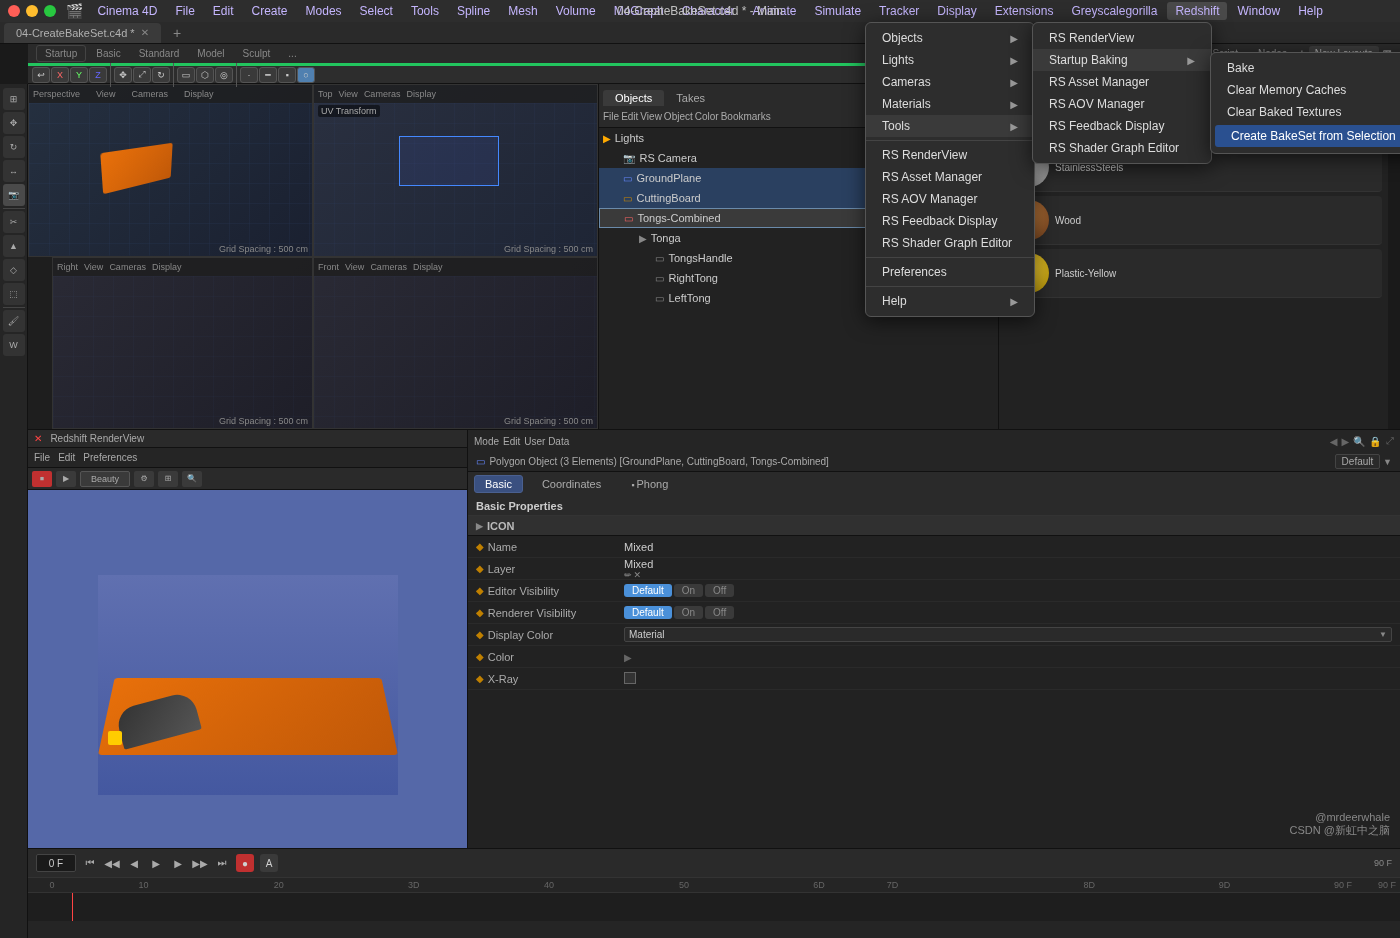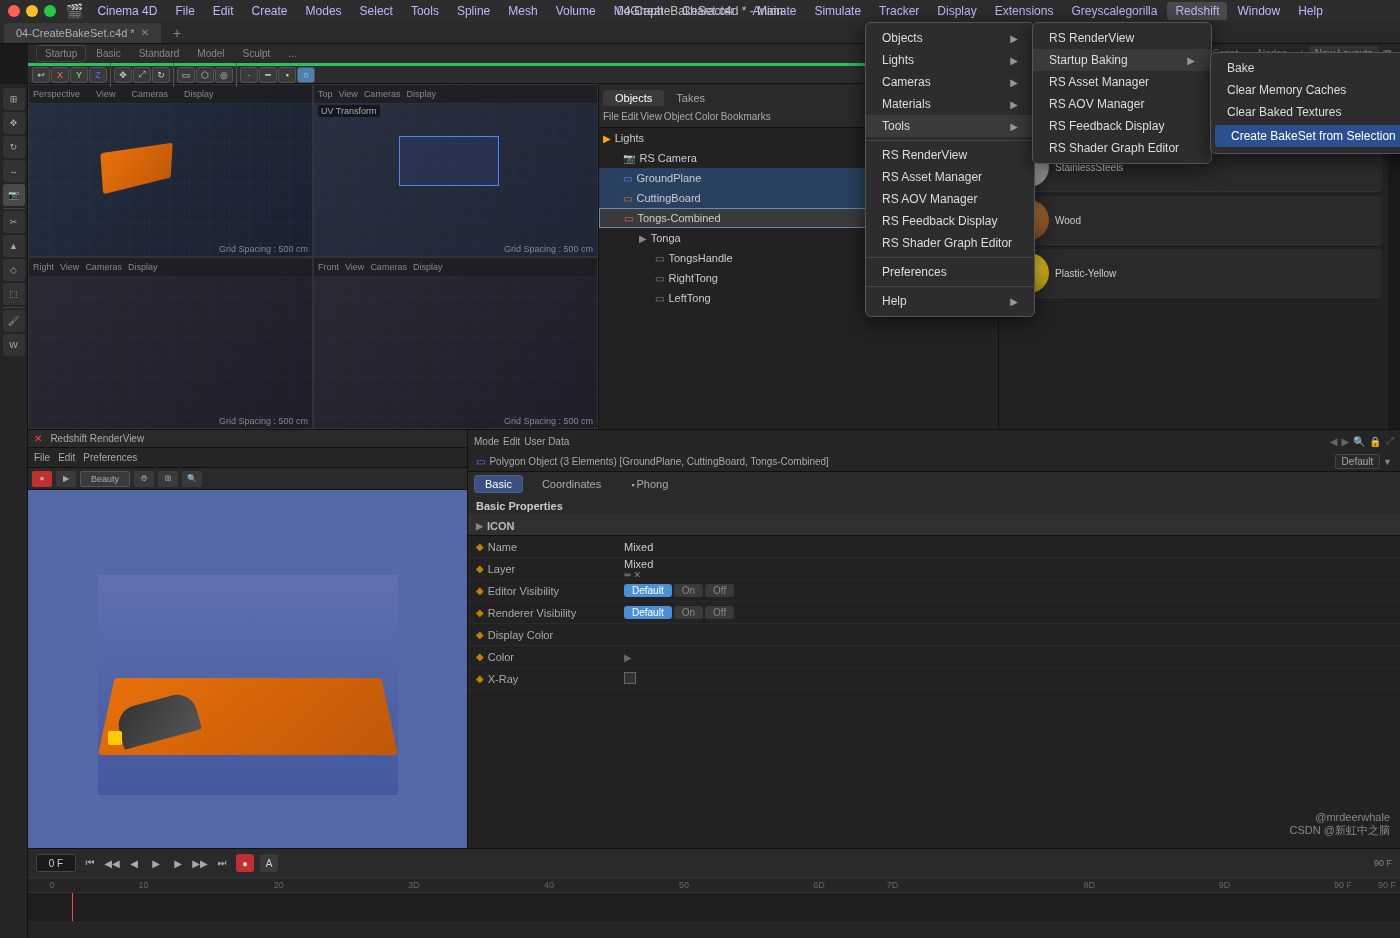--- a/index.html
+++ b/index.html
@@ -143,21 +143,21 @@
       height: 100%;
     }
     .viewport {
       border: 1px solid #333;
       position: relative;
       background: #2a2a2a;
       overflow: hidden;
     }
     .viewport-top { background: linear-gradient(135deg, #2a3040 0%, #1e2535 100%); }
     .viewport-perspective { background: linear-gradient(135deg, #253040 0%, #1a2030 100%); }
-    .viewport-right { background: linear-gradient(135deg, #2a2a35 0%, #1e1e28 100%); }
+    .viewport-right { background: linear-gradient(135deg, #2a2a35 0%, #1e1e28 100%); margin-left: 24px; }
     .viewport-front { background: linear-gradient(135deg, #2a2a35 0%, #1e1e28 100%); }
 
     
     .objects-panel {
       position: absolute;
       top: 0;
       left: 570px;
       width: 420px;
       height: 345px;
       background: #222;
@@ -913,20 +913,26 @@
           <div class="attr-btn inactive">Off</div>
         </div>
       </div>
     </div>
 
     <div class="attr-row">
       <div class="attr-label">
         <span class="diamond">◆</span>
         <span>Display Color</span>
       </div>
+      <div class="attr-value">
+        <div class="dropdown-val">
+          <span>Material</span>
+          <span style="font-size:8px; color:#888;">▼</span>
+        </div>
+      </div>
     </div>
 
     <div class="attr-row">
       <div class="attr-label">
         <span class="diamond">◆</span>
         <span>Color</span>
       </div>
       <div class="attr-value">
         <span style="font-size:10px; color:#666; cursor:pointer;">▶</span>
       </div>

